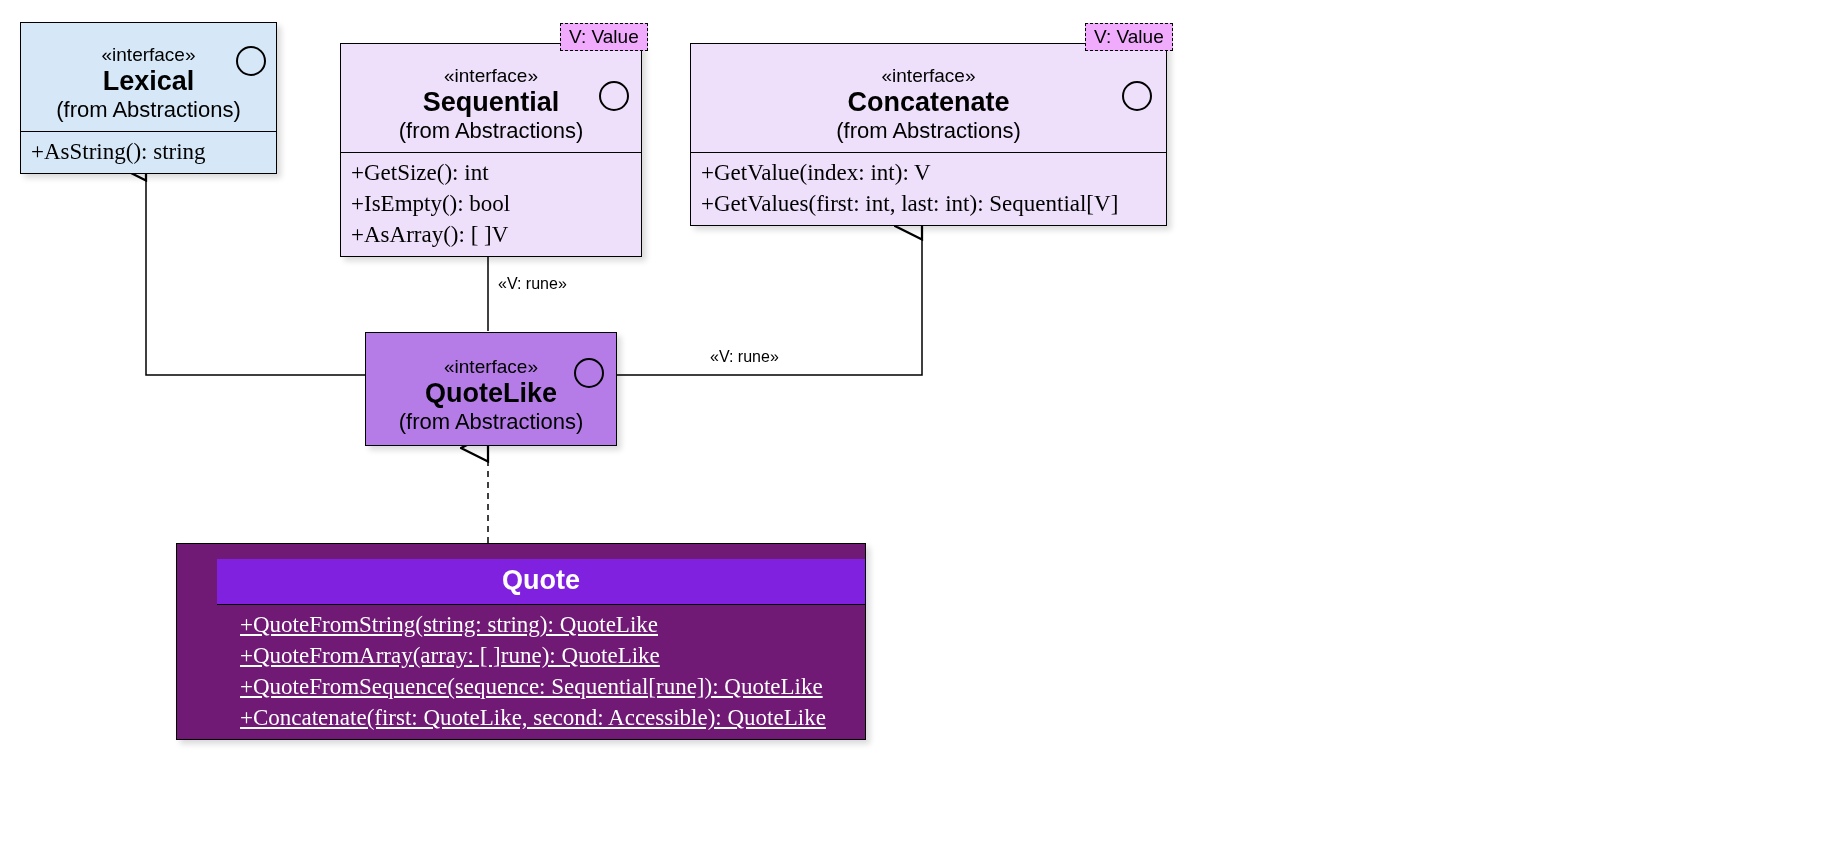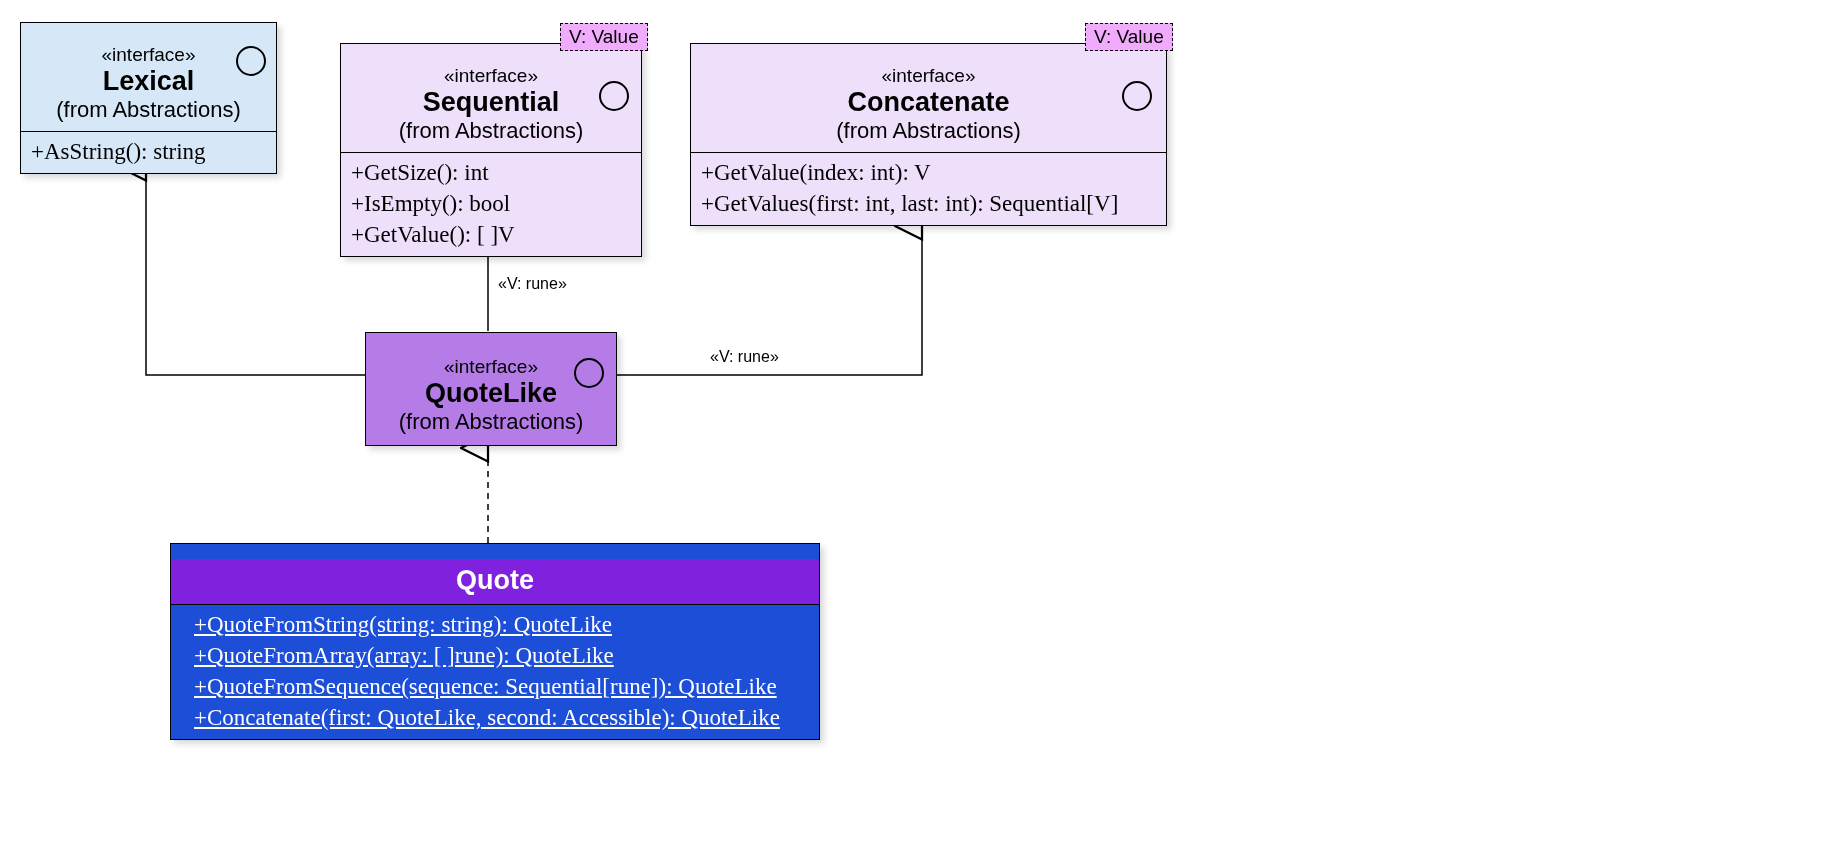--- a/index.html
+++ b/index.html
@@ -104,21 +104,21 @@
 <div class="uml-box" style="left:340px; top:43px; width:300px; background:#eee0fa;">
   <div class="uml-head">
     <span class="interface-circle" style="top:22px; right:12px;"></span>
     <div class="stereo">interface</div>
     <div class="uml-name">Sequential</div>
     <div class="uml-pkg">(from Abstractions)</div>
   </div>
   <div class="uml-comp">
     <div>+GetSize(): int</div>
     <div>+IsEmpty(): bool</div>
-    <div>+GetValue(): [ ]V</div>
+    <div>+AsArray(): [ ]V</div>
   </div>
 </div>
 <div class="template-box" style="left:560px; top:23px;">V: Value</div>
 
 <div class="uml-box" style="left:690px; top:43px; width:475px; background:#eee0fa;">
   <div class="uml-head">
     <span class="interface-circle" style="top:22px; right:14px;"></span>
     <div class="stereo">interface</div>
     <div class="uml-name">Concatenate</div>
     <div class="uml-pkg">(from Abstractions)</div>
@@ -132,21 +132,21 @@
 
 <div class="uml-box" style="left:365px; top:332px; width:250px; background:#b57ce8;">
   <div class="uml-head noborder" style="padding-top:8px; padding-bottom:10px;">
     <span class="interface-circle" style="top:10px; right:12px;"></span>
     <div class="stereo">interface</div>
     <div class="uml-name">QuoteLike</div>
     <div class="uml-pkg">(from Abstractions)</div>
   </div>
 </div>
 
-<div class="uml-box" style="left:170px; top:543px; width:648px; background:#1d4ed8;">
+<div class="uml-box" style="left:176px; top:543px; width:648px; background:#701a75;padding-left:40px;">
   <div class="uml-head white-text" style="background:#8121e0;">
     <div class="uml-name">Quote</div>
   </div>
   <div class="uml-comp white-text">
     <div class="underline">+QuoteFromString(string: string): QuoteLike</div>
     <div class="underline">+QuoteFromArray(array: [ ]rune): QuoteLike</div>
     <div class="underline">+QuoteFromSequence(sequence: Sequential[rune]): QuoteLike</div>
     <div class="underline">+Concatenate(first: QuoteLike, second: Accessible): QuoteLike</div>
   </div>
 </div>

